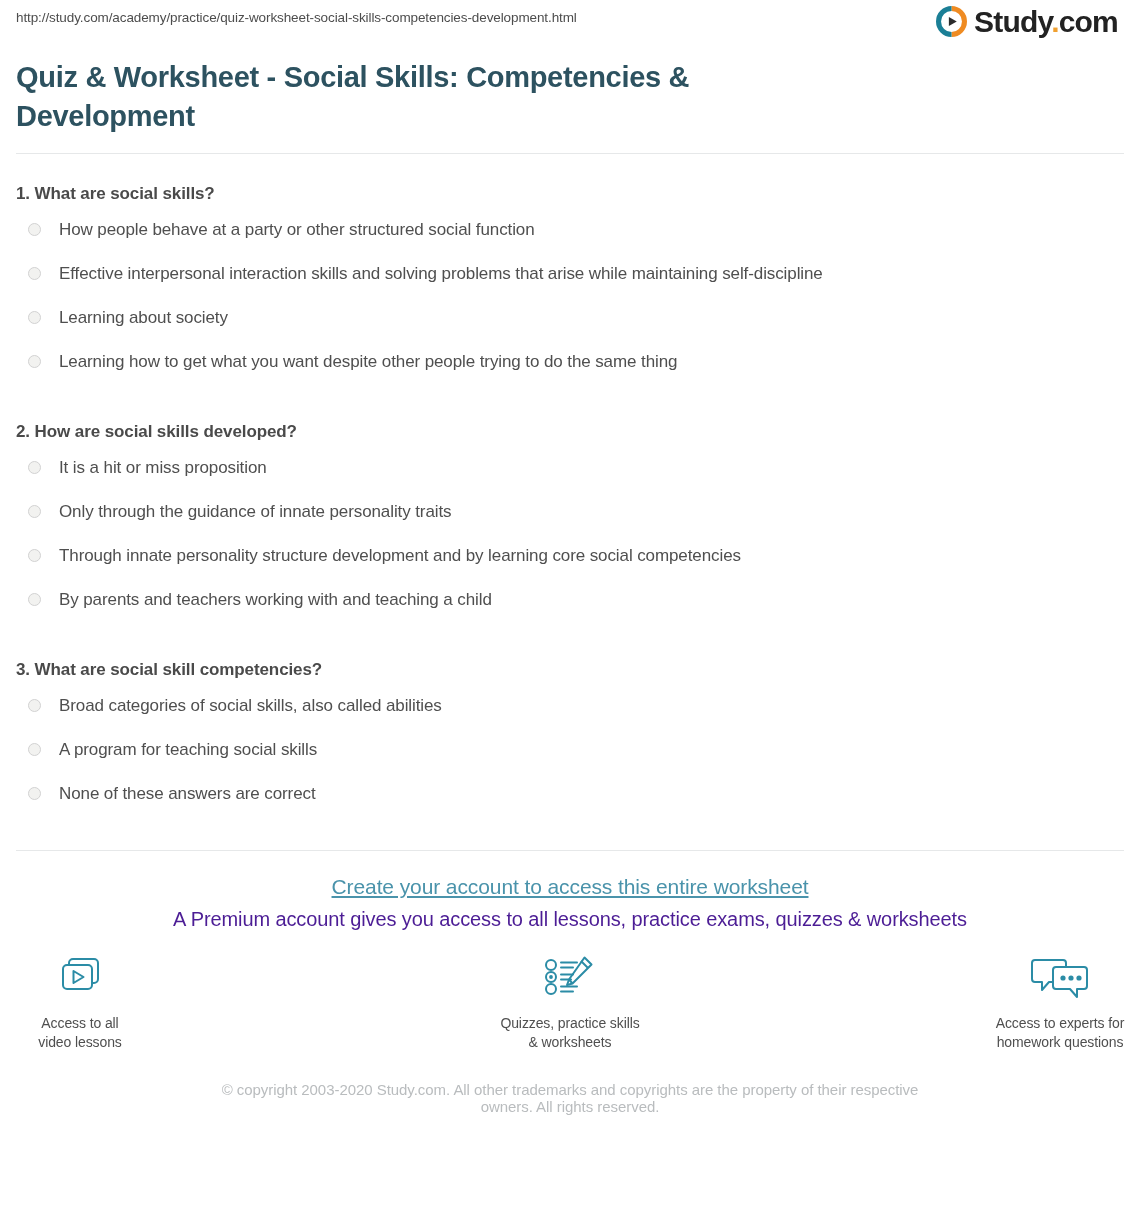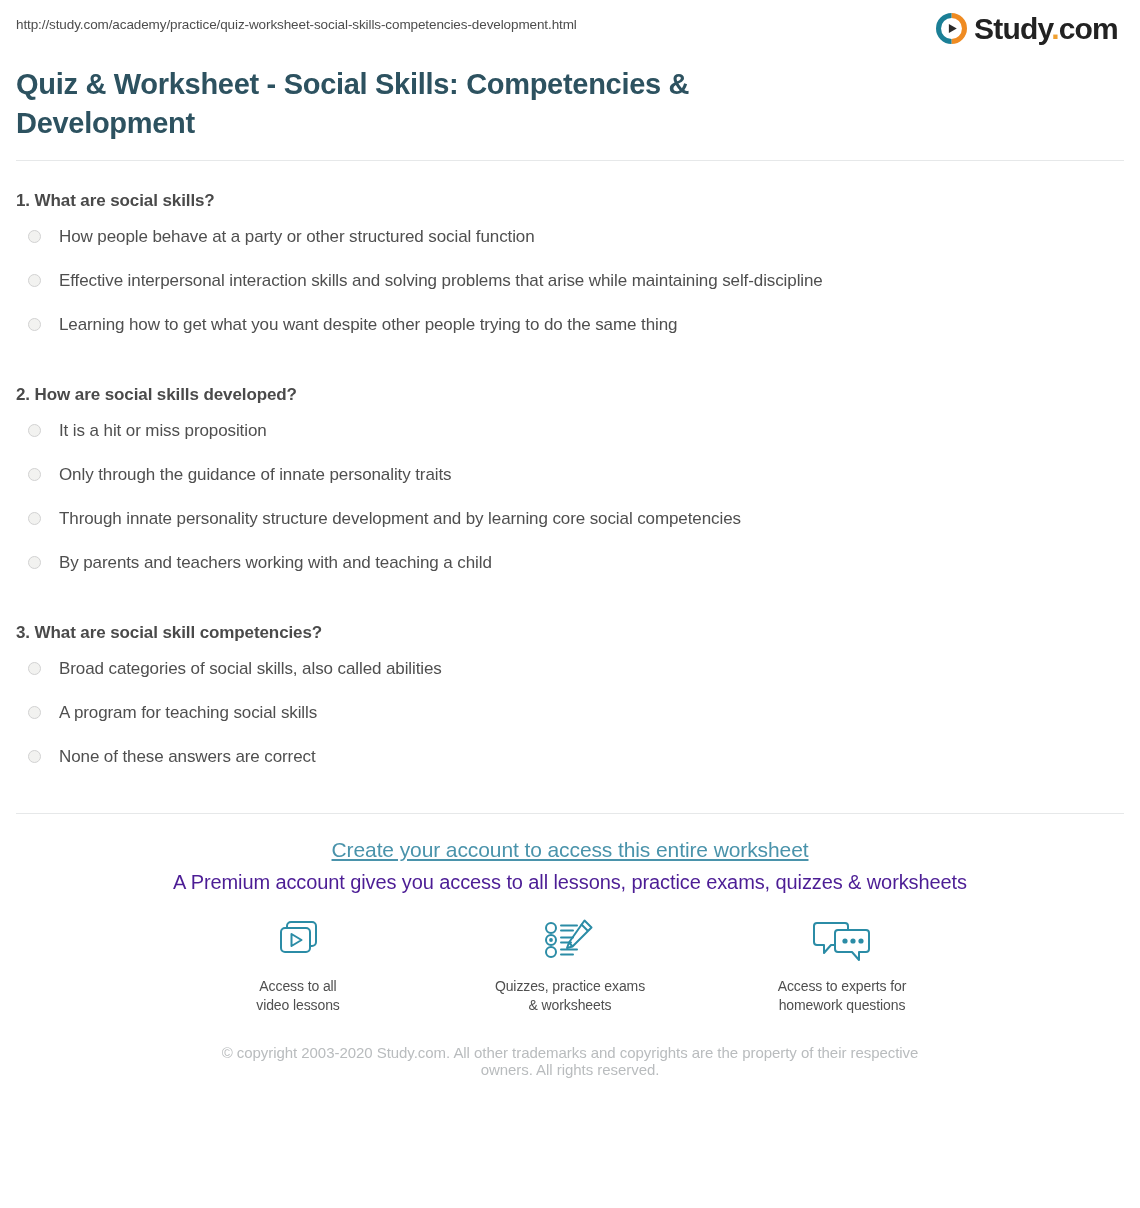--- a/index.html
+++ b/index.html
@@ -20,21 +20,20 @@
     width: 1140px;
     height: 1208px;
     box-sizing: border-box;
   }
 
   
   .topbar {
     position: relative;
     height: 52px;
     padding: 0 16px;
-    margin-top: 7px;
   }
   .url {
     position: absolute;
     left: 16px;
     top: 10px;
     font-size: 13.5px;
     color: #4d4d4d;
     letter-spacing: -0.1px;
     white-space: nowrap;
   }
@@ -135,21 +134,21 @@
     margin: 0;
   }
   .cta-sub {
     font-size: 20px;
     color: #4c1d95;
     margin: 9px 0 0 0;
     letter-spacing: -0.1px;
   }
   .features {
     display: flex;
-    justify-content: center;
+    justify-content: space-between;
     align-items: flex-start;
     margin-top: 20px;
     gap: 112px;
   }
   .feature {
     width: 160px;
     text-align: center;
   }
   .feature-icon {
     height: 52px;
@@ -201,20 +200,24 @@
     <div class="question">
       <p class="q-text">1. What are social skills?</p>
       <ul class="answers">
         <li class="answer">
           <span class="radio"></span>
           <span class="answer-label">How people behave at a party or other structured social function</span>
         </li>
         <li class="answer">
           <span class="radio"></span>
           <span class="answer-label">Effective interpersonal interaction skills and solving problems that arise while maintaining self-discipline</span>
+        </li>
+        <li class="answer">
+          <span class="radio"></span>
+          <span class="answer-label">Learning about society</span>
         </li>
         <li class="answer">
           <span class="radio"></span>
           <span class="answer-label">Learning how to get what you want despite other people trying to do the same thing</span>
         </li>
       </ul>
     </div>
 
     <div class="question">
       <p class="q-text">2. How are social skills developed?</p>
@@ -292,21 +295,21 @@
             <line x1="19" y1="20.5" x2="31" y2="20.5" stroke="#2b8ca6" stroke-width="2" stroke-linecap="round"></line>
             <line x1="19" y1="25.5" x2="29" y2="25.5" stroke="#2b8ca6" stroke-width="2" stroke-linecap="round"></line>
             <line x1="19" y1="32.5" x2="35" y2="32.5" stroke="#2b8ca6" stroke-width="2" stroke-linecap="round"></line>
             <line x1="19" y1="37.5" x2="31" y2="37.5" stroke="#2b8ca6" stroke-width="2" stroke-linecap="round"></line>
             <path d="M42.5 3.5 L49.5 10.5 L30.5 29.5 L25 31 L27 25.5 Z" fill="none" stroke="#2b8ca6" stroke-width="2" stroke-linejoin="round"></path>
             <line x1="39" y1="7" x2="46" y2="14" stroke="#2b8ca6" stroke-width="2"></line>
             <path d="M27 25.5 L30.5 29.5" stroke="#2b8ca6" stroke-width="2"></path>
           </svg>
         </div>
         <div class="feature-label">
-          <span>Quizzes, practice exams</span><br>
+          <span>Quizzes, practice skills</span><br>
           <span>&amp; worksheets</span>
         </div>
       </div>
 
       <div class="feature">
         <div class="feature-icon">
           <svg width="62" height="46" viewBox="0 0 62 46">
             <path d="M6 6 h28 a3 3 0 0 1 3 3 v16 a3 3 0 0 1 -3 3 h-14 l-7 8 v-8 h-7 a3 3 0 0 1 -3 -3 v-16 a3 3 0 0 1 3 -3 z" fill="#ffffff" stroke="#2b8ca6" stroke-width="2" stroke-linejoin="round"></path>
             <path d="M27 13 h28 a3 3 0 0 1 3 3 v16 a3 3 0 0 1 -3 3 h-7 v8 l-7 -8 h-14 a3 3 0 0 1 -3 -3 v-16 a3 3 0 0 1 3 -3 z" fill="#ffffff" stroke="#2b8ca6" stroke-width="2" stroke-linejoin="round"></path>
             <circle cx="34" cy="24" r="2.6" fill="#2b8ca6"></circle>

